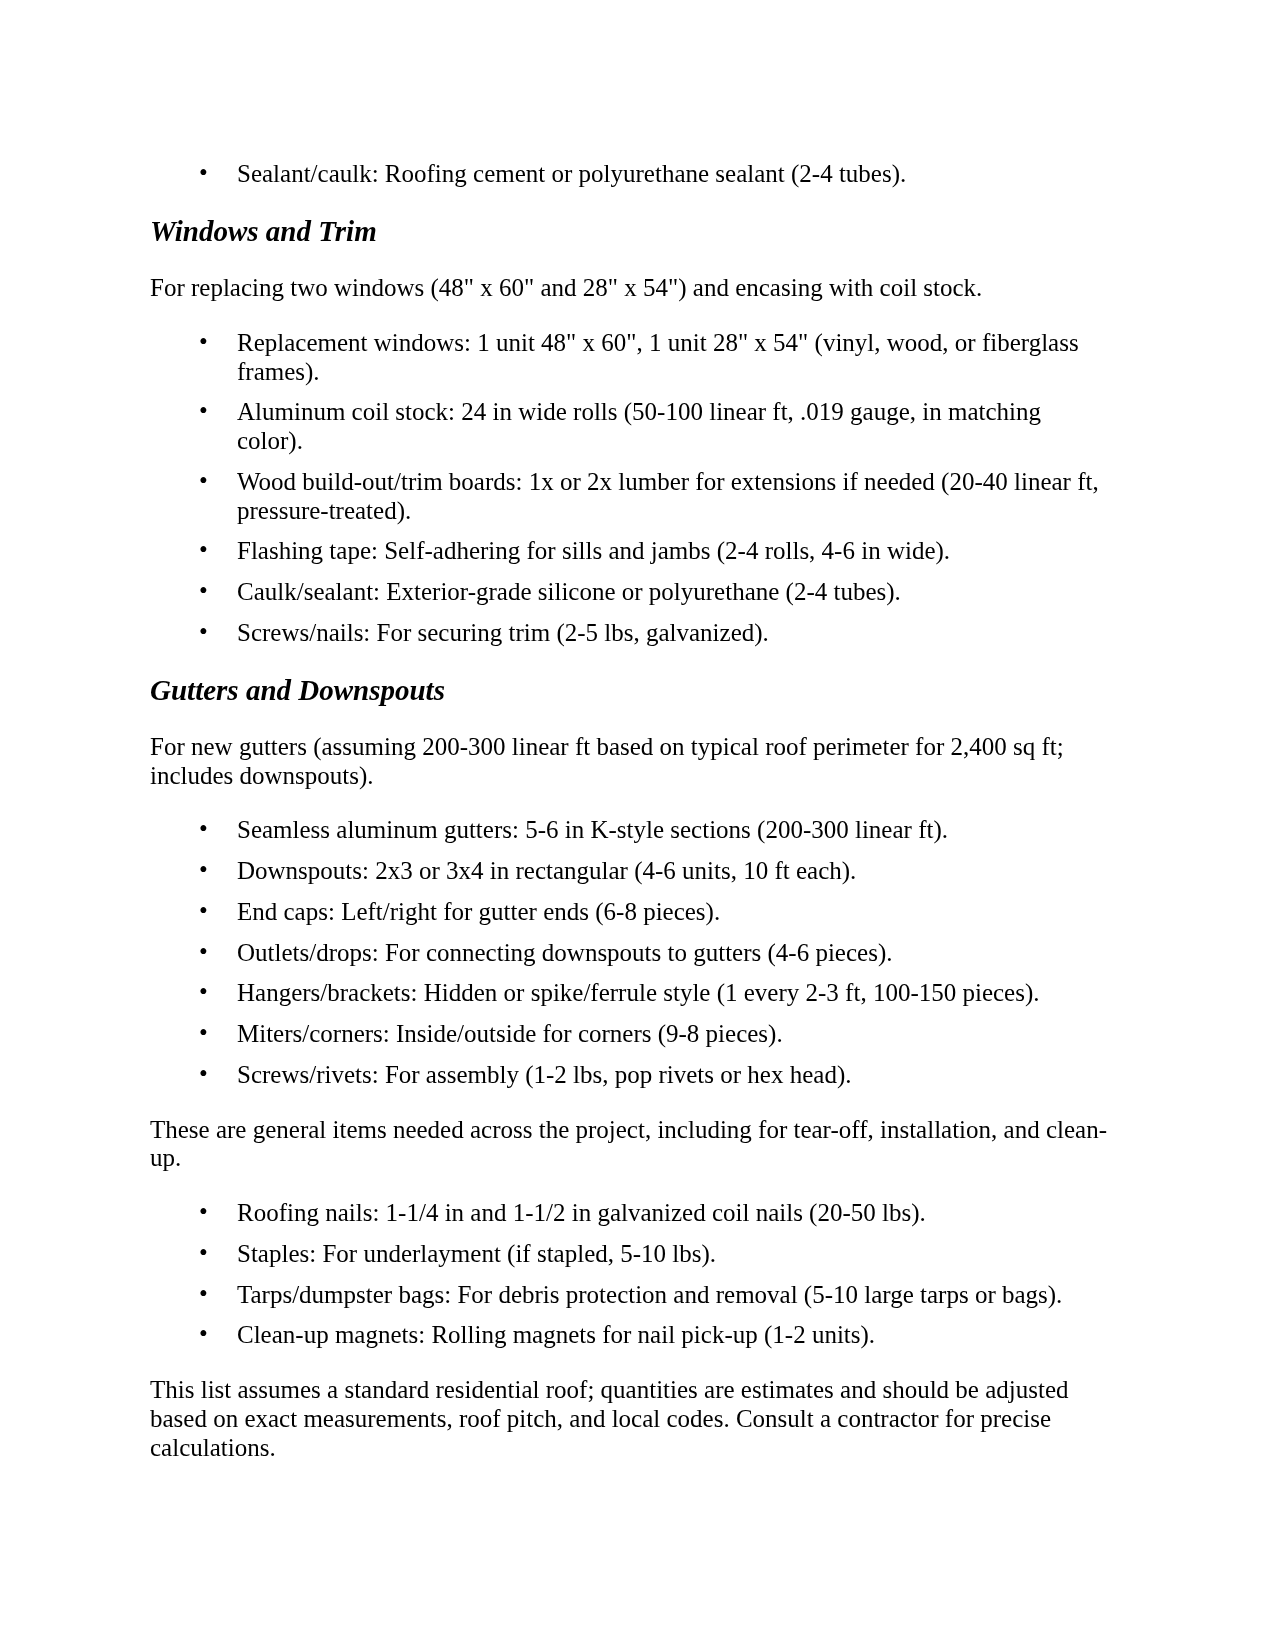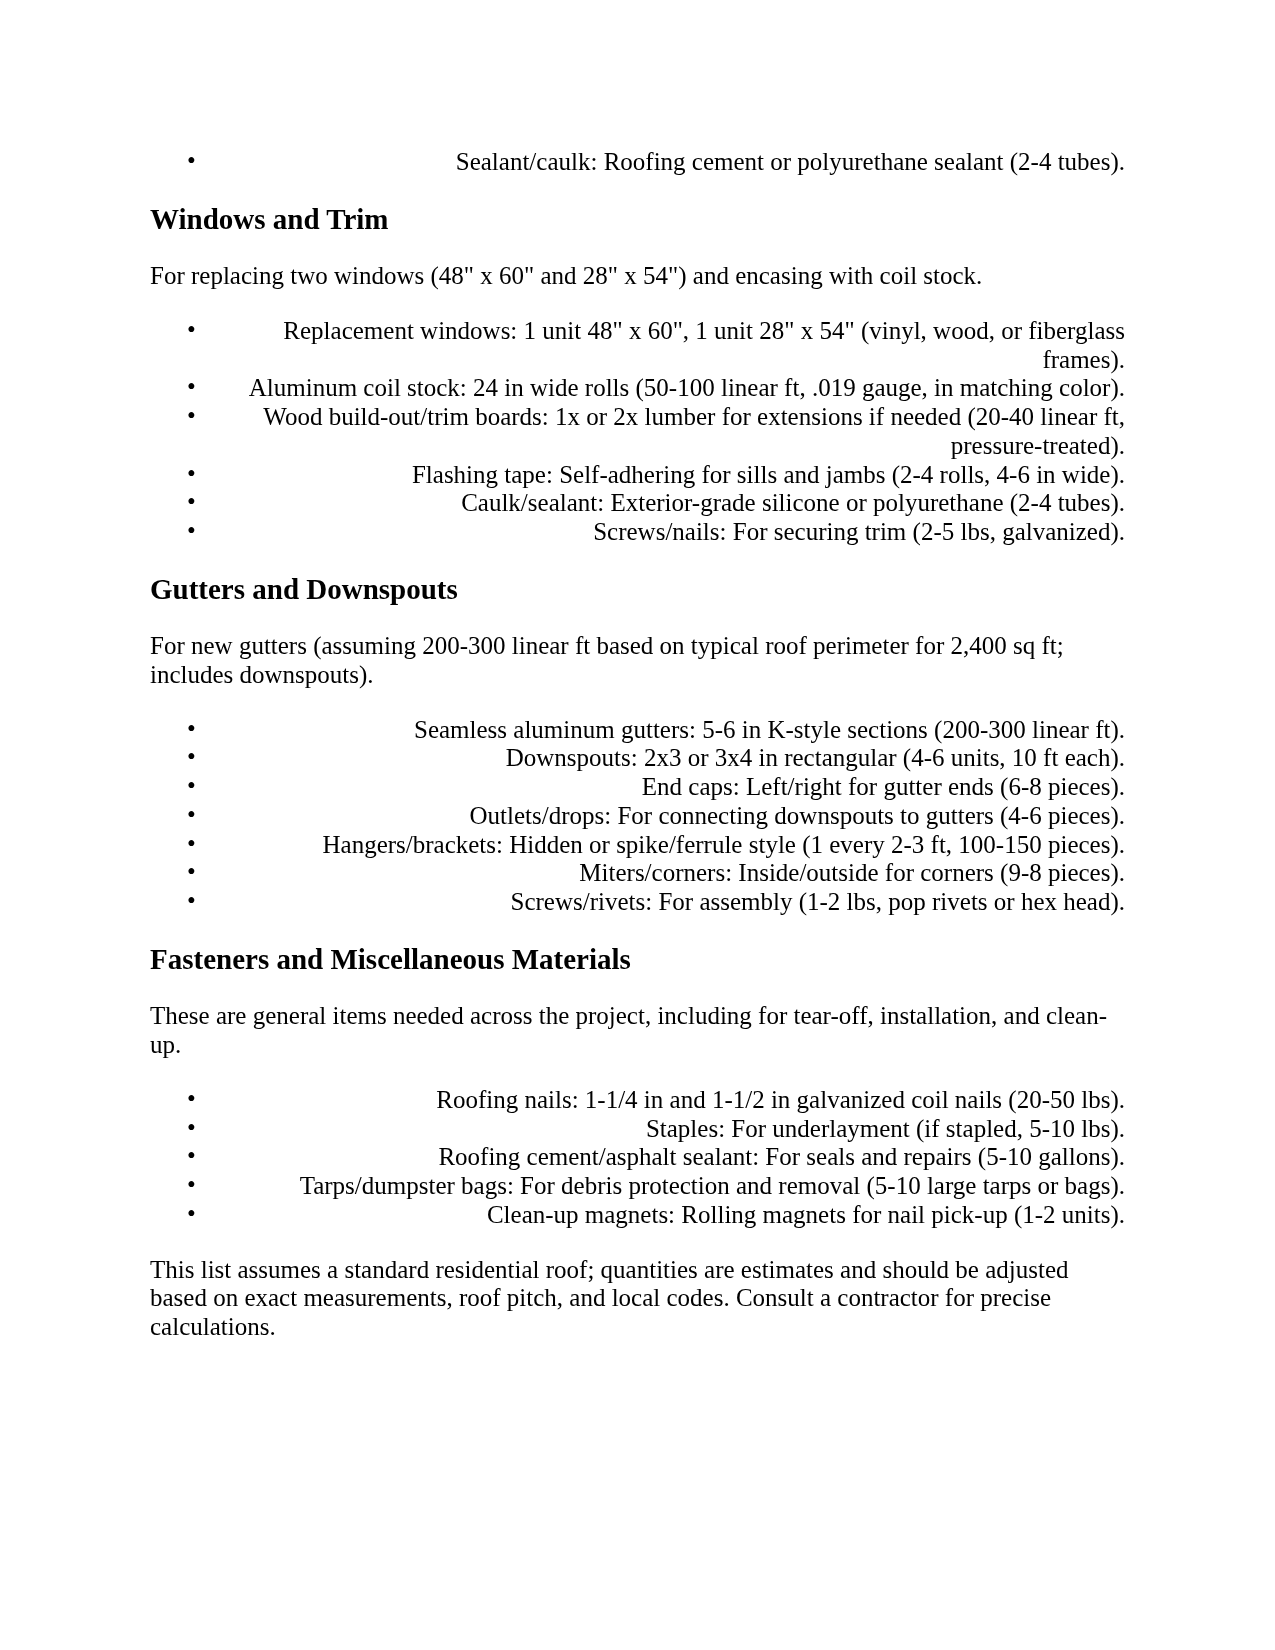--- a/index.html
+++ b/index.html
@@ -23,33 +23,33 @@
   .body-text {
     font-size: 25px;
     line-height: 1.15;
     margin: 0 0 26px 0;
   }
   h2.section-heading {
     font-size: 29px;
     line-height: 1.15;
     font-weight: bold;
     margin: 0 0 26px 0;
+    font-style: italic;
   }
   ul.bullet-list {
     list-style: none;
     margin: 0 0 26px 0;
     padding: 0 0 0 75px;
     font-size: 25px;
     line-height: 1.15;
   }
   ul.bullet-list li {
     position: relative;
-    margin: 0;
+    margin: 12px;
     padding: 0;
-    text-align: right;
   }
   ul.bullet-list li::before {
     content: "\2022";
     position: absolute;
     left: -38px;
     top: -1px;
     font-size: 25px;
   }
 </style>
 </head>
@@ -82,26 +82,24 @@
         <li>Downspouts: 2x3 or 3x4 in rectangular (4-6 units, 10 ft each).</li>
         <li>End caps: Left/right for gutter ends (6-8 pieces).</li>
         <li>Outlets/drops: For connecting downspouts to gutters (4-6 pieces).</li>
         <li>Hangers/brackets: Hidden or spike/ferrule style (1 every 2-3 ft, 100-150 pieces).</li>
         <li>Miters/corners: Inside/outside for corners (9-8 pieces).</li>
         <li>Screws/rivets: For assembly (1-2 lbs, pop rivets or hex head).</li>
       </ul>
   </section>
 
   <section>
-    <h2 class="section-heading">Fasteners and Miscellaneous Materials</h2>
     <p class="body-text">These are general items needed across the project, including for tear-off, installation, and clean-up.</p>
     <ul class="bullet-list">
         <li>Roofing nails: 1-1/4 in and 1-1/2 in galvanized coil nails (20-50 lbs).</li>
         <li>Staples: For underlayment (if stapled, 5-10 lbs).</li>
-        <li>Roofing cement/asphalt sealant: For seals and repairs (5-10 gallons).</li>
         <li>Tarps/dumpster bags: For debris protection and removal (5-10 large tarps or bags).</li>
         <li>Clean-up magnets: Rolling magnets for nail pick-up (1-2 units).</li>
       </ul>
   </section>
 
   <p class="body-text">This list assumes a standard residential roof; quantities are estimates and should be adjusted based on exact measurements, roof pitch, and local codes. Consult a contractor for precise calculations.</p>
 
 </div>
 
 </body></html>

